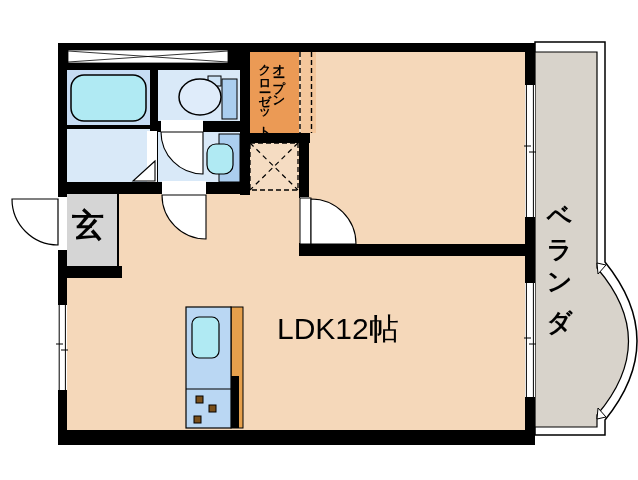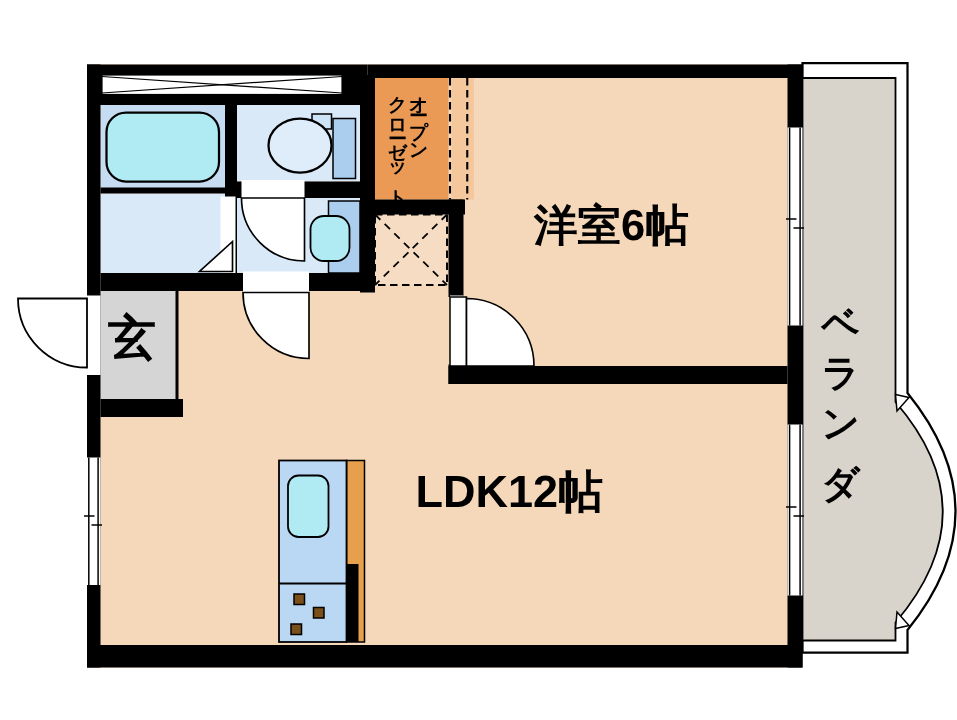--- a/index.html
+++ b/index.html
@@ -5,21 +5,21 @@
   html,body{margin:0;padding:0;background:#ffffff;}
   #stage{
     position:relative;width:638px;height:480px;background:#ffffff;overflow:hidden;
     font-family:"Liberation Sans","DejaVu Sans",sans-serif;
   }
   #plan-svg{position:absolute;left:0;top:0;}
   .label{position:absolute;color:#000;line-height:1;white-space:nowrap;}
   .vtext{writing-mode:vertical-rl;}
   #label-entrance{left:72px;top:209px;font-size:32px;font-weight:bold;}
   #label-western{left:356px;top:137px;font-size:29px;font-weight:bold;letter-spacing:0px;}
-  #label-ldk{left:277px;top:314px;font-size:30px;font-weight:bold;}
+  #label-ldk{left:277px;top:314px;font-size:30px;font-weight:normal;}
   #label-veranda{left:547px;top:187px;font-size:25px;font-weight:bold;letter-spacing:6px;height:140px;}
   #label-closet{left:258px;top:55px;height:92px;font-size:12.5px;font-weight:bold;}
   #label-closet div{line-height:14px;letter-spacing:1px;}
 </style>
 </head>
 <body>
 
 <div id="stage">
 
   <svg id="plan-svg" width="638" height="480" viewBox="0 0 638 480">
@@ -126,20 +126,19 @@
     <rect x="300" y="198" width="11" height="46" fill="#ffffff" stroke="#000" stroke-width="1"></rect>
     <path d="M311 244 L311 199 A45 45 0 0 1 356 244 Z" fill="#ffffff" stroke="#000" stroke-width="1.1"></path>
 
     <g>
       <rect x="147" y="131" width="10" height="51" fill="#ffffff"></rect>
       <polygon points="155,161 133,181 155,181" fill="#ffffff" stroke="#000" stroke-width="1.1"></polygon>
     </g>
   </svg>
 
   <div class="label" id="label-entrance">玄</div>
-  <div class="label" id="label-western">洋室6帖</div>
   <div class="label" id="label-ldk">LDK12帖</div>
   <div class="label vtext" id="label-veranda">ベランダ</div>
   <div class="label vtext" id="label-closet">
     <div>オープン</div>
     <div>クローゼット</div>
   </div>
 </div>
 
 </body></html>

